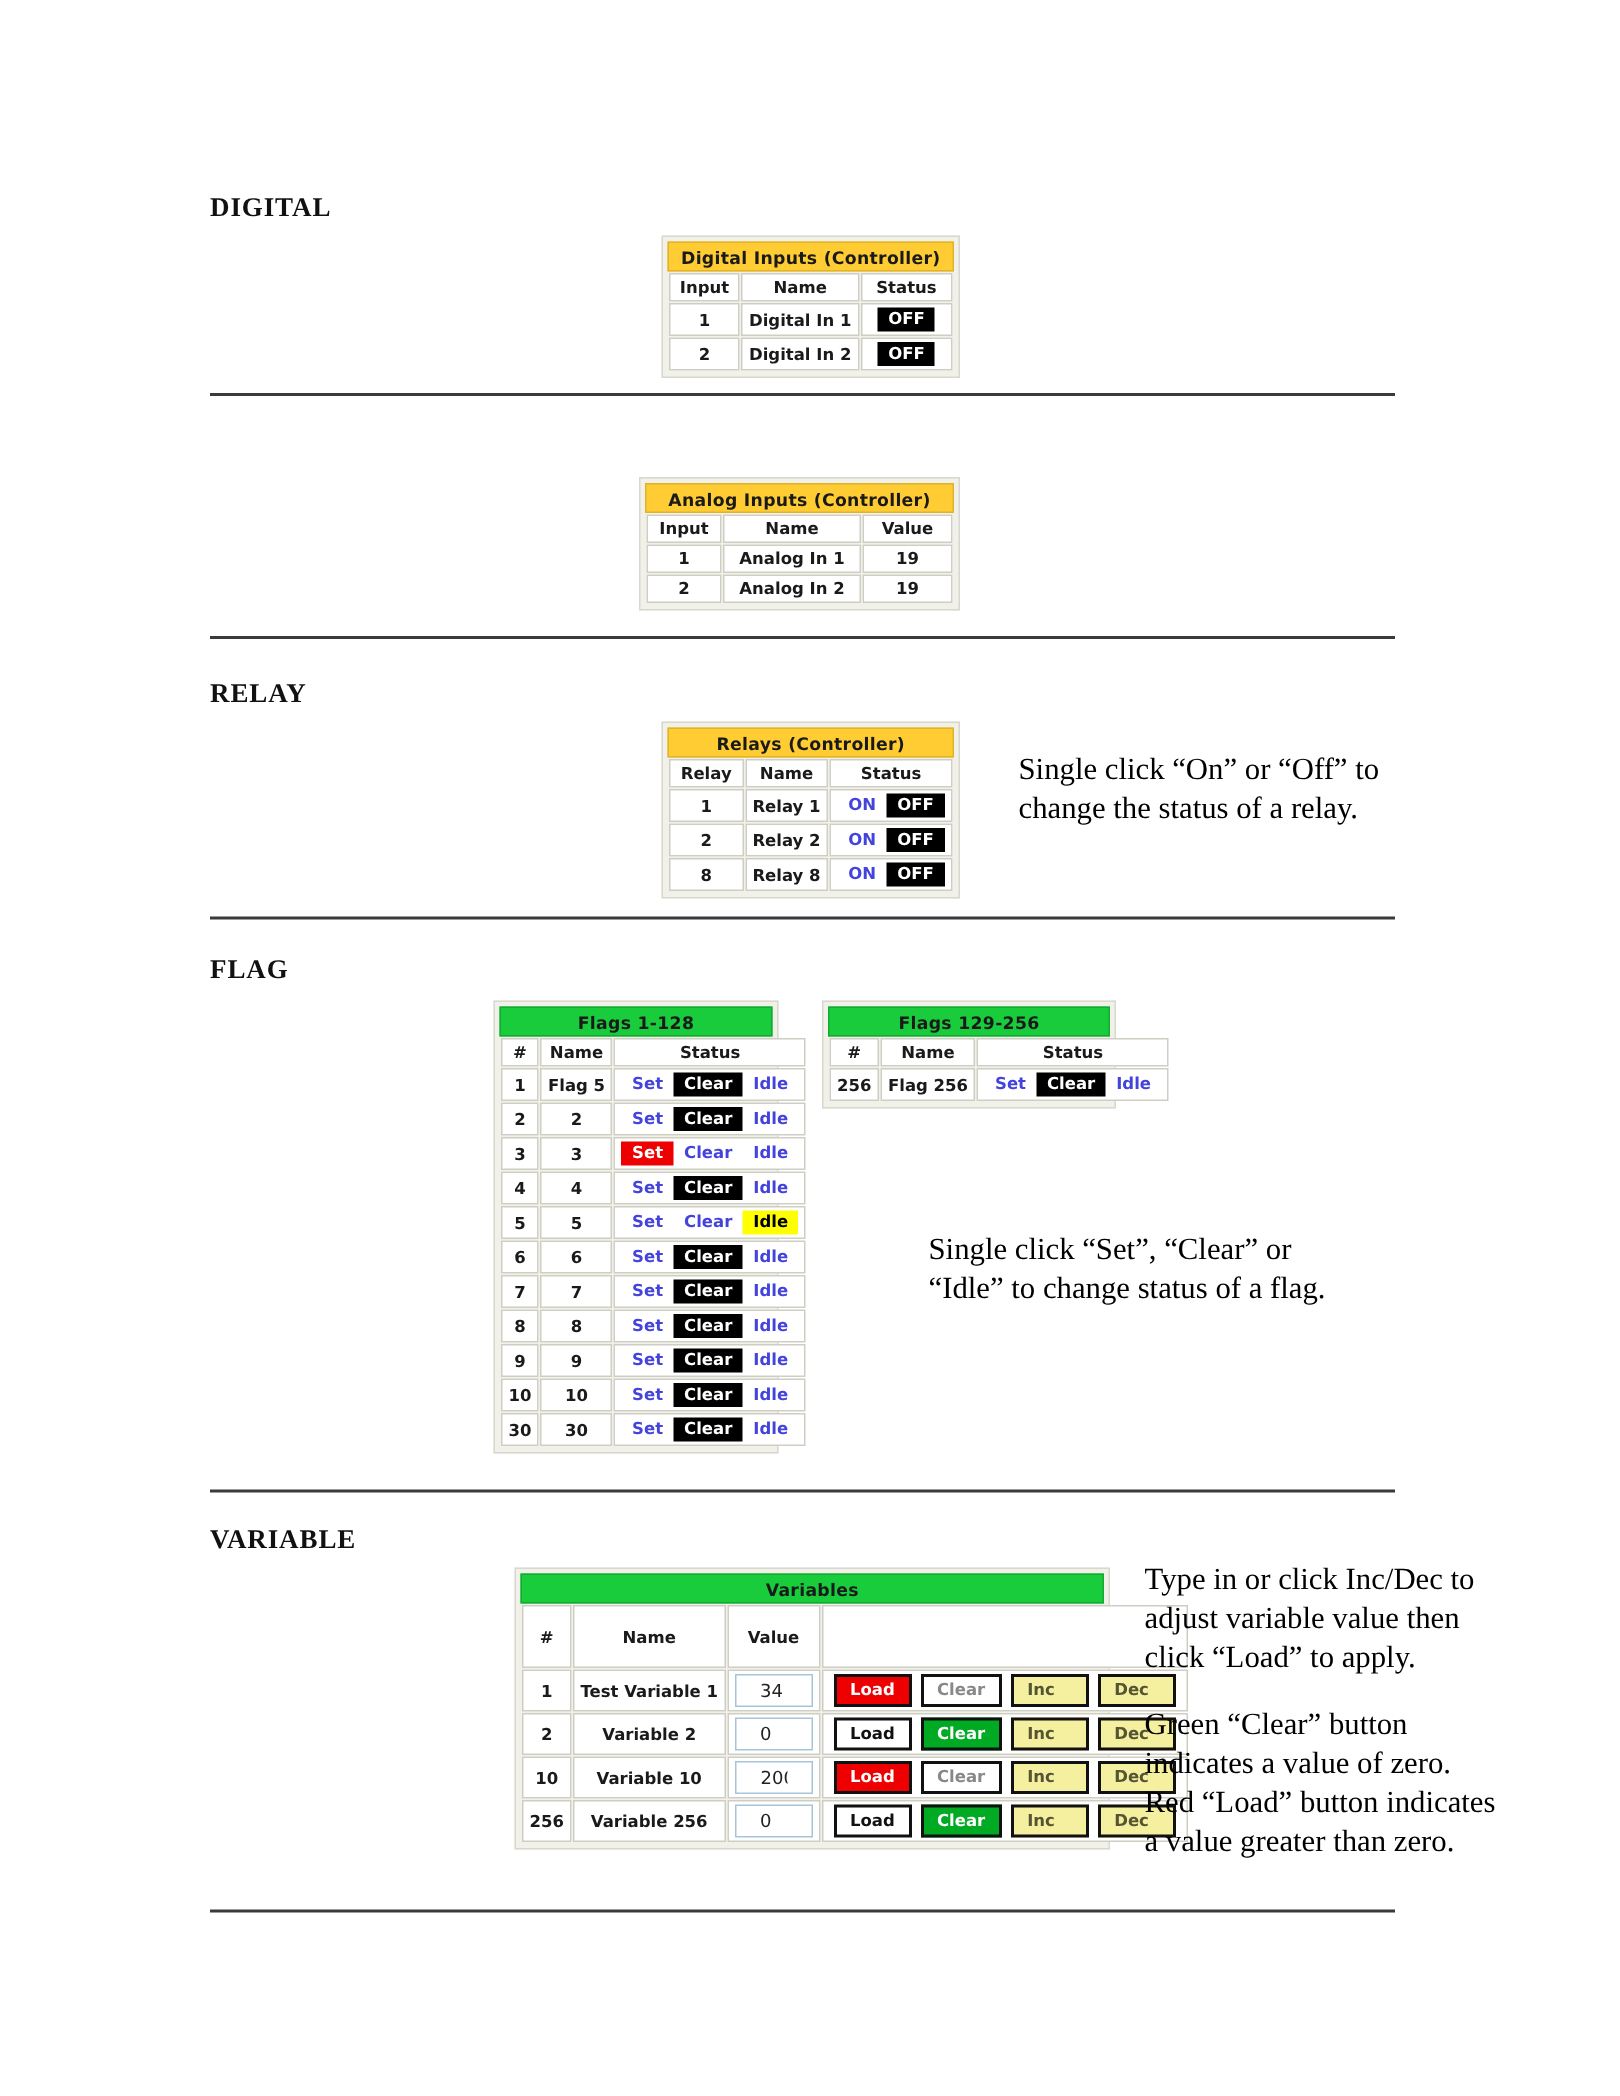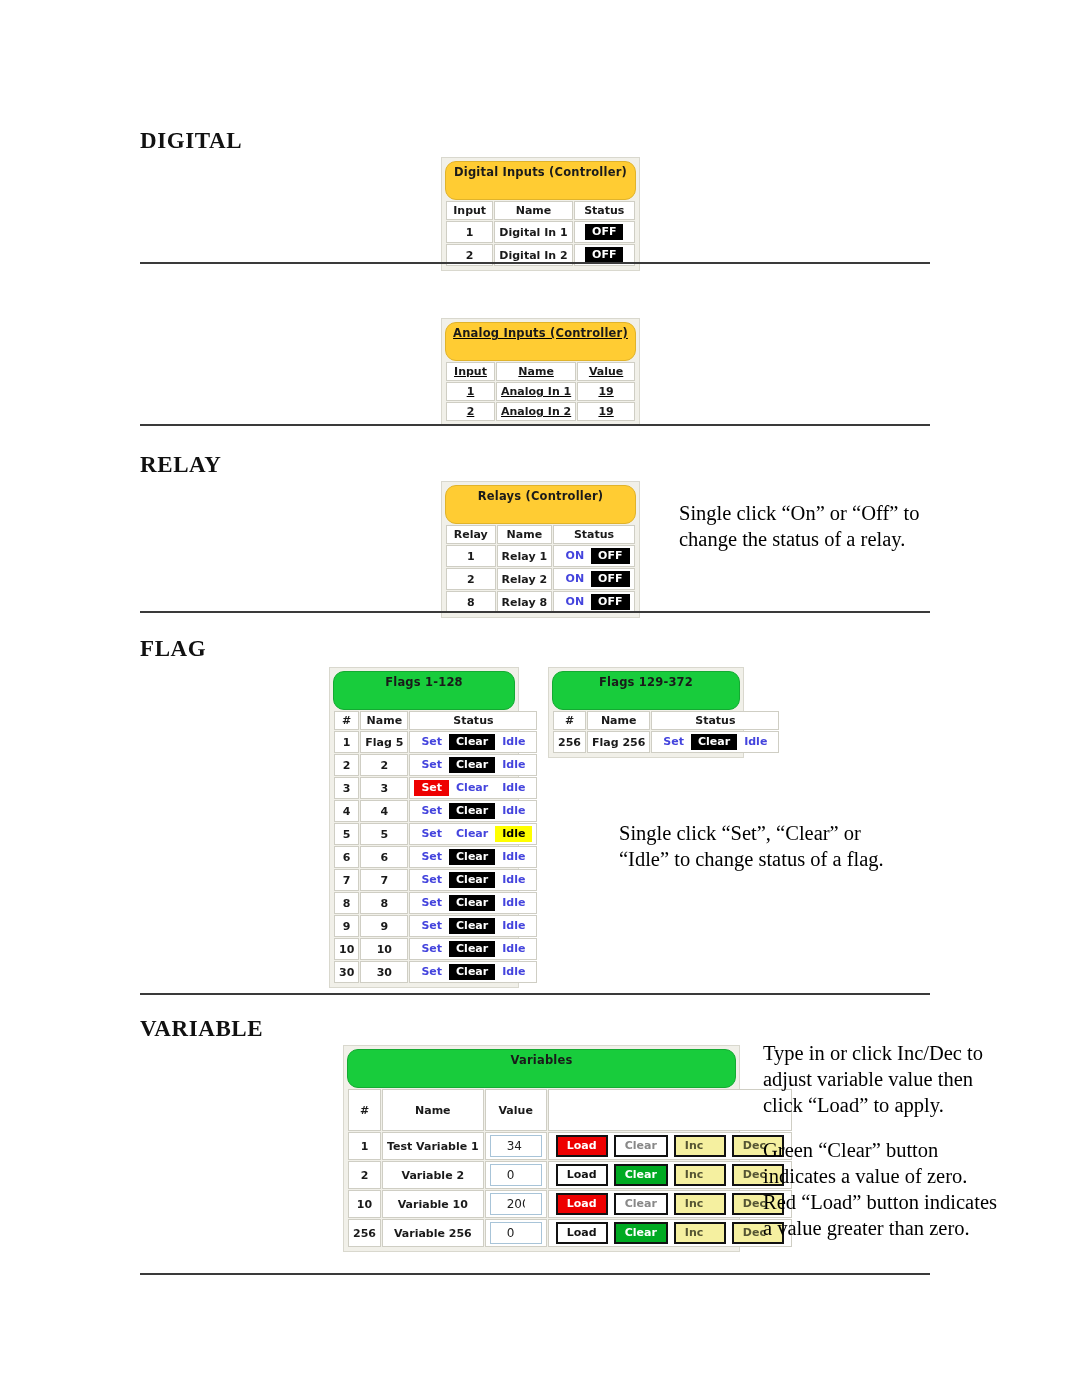--- a/index.html
+++ b/index.html
@@ -24,21 +24,21 @@
 
   
   .section {
     position: absolute;
     left: 140px;
     width: 800px;
   }
   .heading {
     font-family: "Liberation Serif", serif;
     font-weight: bold;
-    font-size: 23px;
+    font-size: 18px;
     letter-spacing: 0.6px;
     color: #111;
     margin: 0;
     white-space: nowrap;
   }
   .rule {
     position: absolute;
     left: 140px;
     width: 790px;
     height: 0;
@@ -79,24 +79,23 @@
     padding: 2px 4px;
     text-align: center;
     white-space: nowrap;
     font-family: "DejaVu Sans", sans-serif;
   }
   .bar {
     text-align: center;
     font-size: 11.5px;
     font-weight: bold;
     color: #1a1a1a;
-    padding: 3px 0 20px 0;
+    padding: 3px 0 1px 0;
     letter-spacing: 0.2px;
     font-family: "DejaVu Sans", sans-serif;
-    border-radius: 11px;
   }
   .bar.gold { background: #ffcc33; border: 1px solid #e0b32b; }
   .bar.green { background: #18cc3c; border: 1px solid #14aa32; }
 
   td.num  { width: 34px; color: #333; font-weight: normal; }
   td.name { text-align: left; color: #333; font-weight: normal; padding-left: 6px; }
   td.val  { text-align: right; color: #333; font-weight: normal; padding-right: 6px; }
 
   
   .pill {
@@ -181,21 +180,21 @@
             <span class="pill on-green">OFF</span>
           </td>
         </tr>
       </tbody>
     </table>
   </div>
 
   <div class="rule" style="top:262px;"></div>
 
 
-  <div class="widget" style="left:441px; top:318px; width:199px;text-decoration:underline;">
+  <div class="widget" style="left:426px; top:318px; width:214px;">
     <div class="bar gold">Analog Inputs (Controller)</div>
     <table class="grid">
       <thead>
         <tr>
           <th style="width:40px;">Input</th>
           <th>Name</th>
           <th style="width:50px;">Value</th>
         </tr>
       </thead>
       <tbody>
@@ -330,21 +329,21 @@
           <tr>
             <td class="num">30</td>
             <td class="name">30</td>
             <td class="statuscell"><span class="pill link">Set</span><span class="pill on-green">Clear</span><span class="pill link">Idle</span></td>
           </tr>
         </tbody>
     </table>
   </div>
 
   <div class="widget" style="left:548px; top:667px; width:196px;">
-    <div class="bar green">Flags 129-372</div>
+    <div class="bar green">Flags 129-256</div>
     <table class="grid">
       <thead>
         <tr>
           <th style="width:30px;">#</th>
           <th style="width:62px;">Name</th>
           <th>Status</th>
         </tr>
       </thead>
       <tbody>
           <tr>

